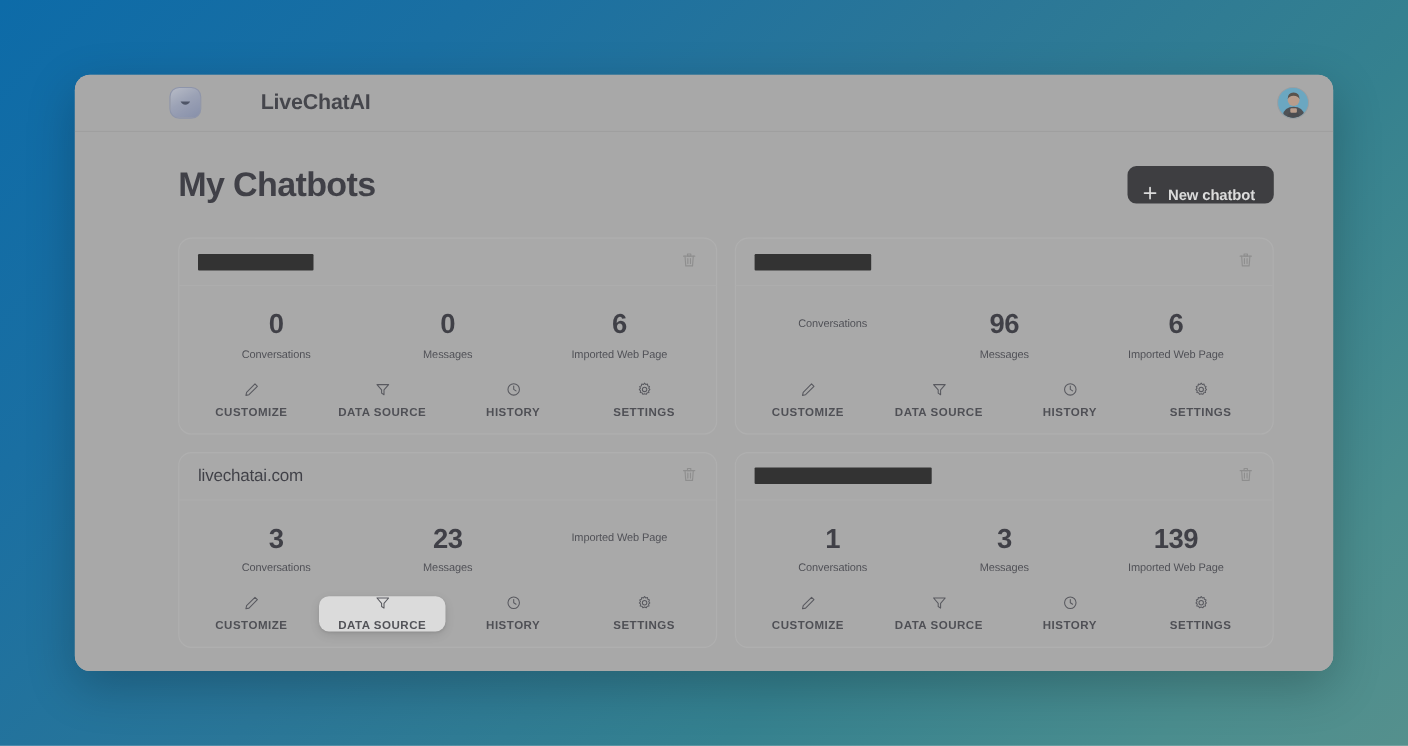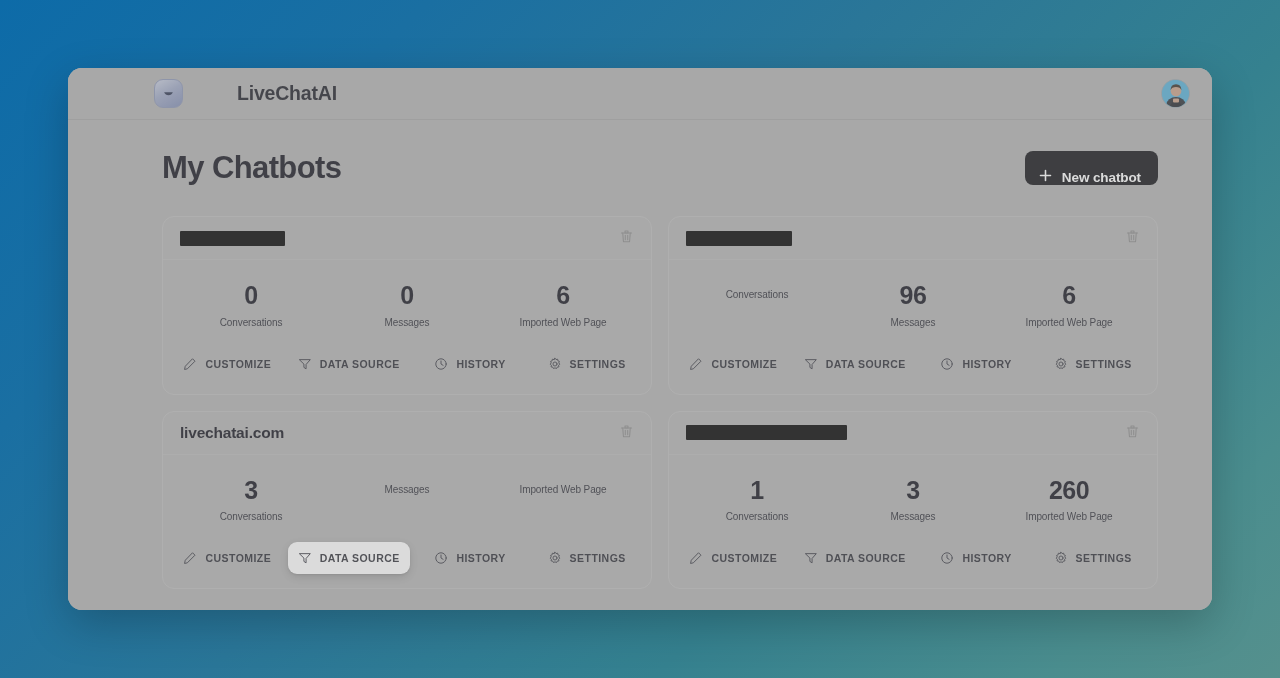--- a/index.html
+++ b/index.html
@@ -160,21 +160,21 @@
     height: 43px;
     display: flex;
     align-items: center;
     justify-content: space-between;
     padding: 0 14px 0 17px;
     border-bottom: 1px solid #b9b9b9;
   }
 
   .card-title {
     font-size: 15.5px;
-    font-weight: 700;
+    font-weight: 400;
     color: #14151f;
     letter-spacing: -0.2px;
     white-space: nowrap;
   }
 
   .card-title.redacted {
     background: #000000;
     color: transparent;
     border-radius: 1px;
     line-height: 15px;
@@ -229,20 +229,21 @@
     height: 32px;
     padding: 0 10px;
     margin: 0 2px;
     cursor: pointer;
     font-family: "Liberation Sans", sans-serif;
     font-size: 10.5px;
     font-weight: 700;
     letter-spacing: 0.45px;
     color: #2b2c35;
     white-space: nowrap;
+    flex-direction: column;
   }
 
   .action-btn.active {
     background: #ffffff;
     box-shadow: 0 3px 10px rgba(0,0,0,0.17), 0 1px 2px rgba(0,0,0,0.10);
     color: #303139;
     z-index: 5;
     position: relative;
   }
 
@@ -436,20 +437,21 @@
                 </svg>
               </span>
             </button>
           </div>
           <div class="card-stats">
             <div class="stat">
               <div class="stat-value">3</div>
               <div class="stat-label">Conversations</div>
             </div>
             <div class="stat">
+              <div class="stat-value">23</div>
               <div class="stat-label">Messages</div>
             </div>
             <div class="stat">
               <div class="stat-label">Imported Web Page</div>
             </div>
           </div>
           <div class="card-actions">
             <button class="action-btn">
               <span>
                 <svg width="14" height="14" viewBox="0 0 18 18" fill="none" stroke="#3a3b44" stroke-width="1.25" stroke-linecap="round" stroke-linejoin="round">
@@ -504,21 +506,21 @@
           <div class="card-stats">
             <div class="stat">
               <div class="stat-value">1</div>
               <div class="stat-label">Conversations</div>
             </div>
             <div class="stat">
               <div class="stat-value">3</div>
               <div class="stat-label">Messages</div>
             </div>
             <div class="stat">
-              <div class="stat-value">260</div>
+              <div class="stat-value">139</div>
               <div class="stat-label">Imported Web Page</div>
             </div>
           </div>
           <div class="card-actions">
             <button class="action-btn">
               <span>
                 <svg width="14" height="14" viewBox="0 0 18 18" fill="none" stroke="#3a3b44" stroke-width="1.25" stroke-linecap="round" stroke-linejoin="round">
                   <path d="M12.6 2.6 L15.4 5.4 L5.6 15.2 L2 16 L2.8 12.4 Z"></path>
                 </svg>
               </span>

